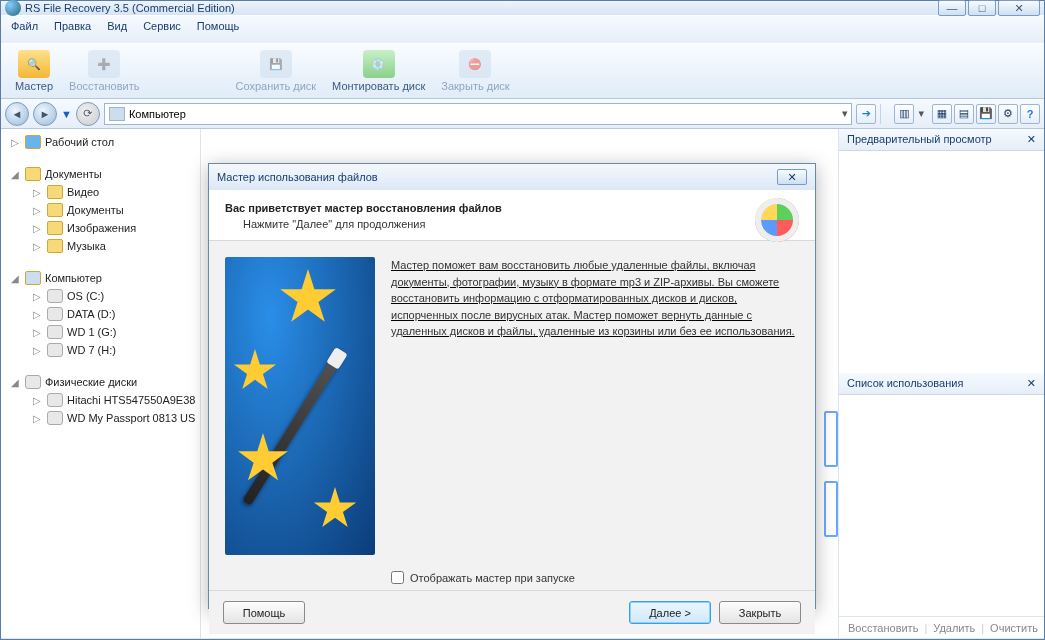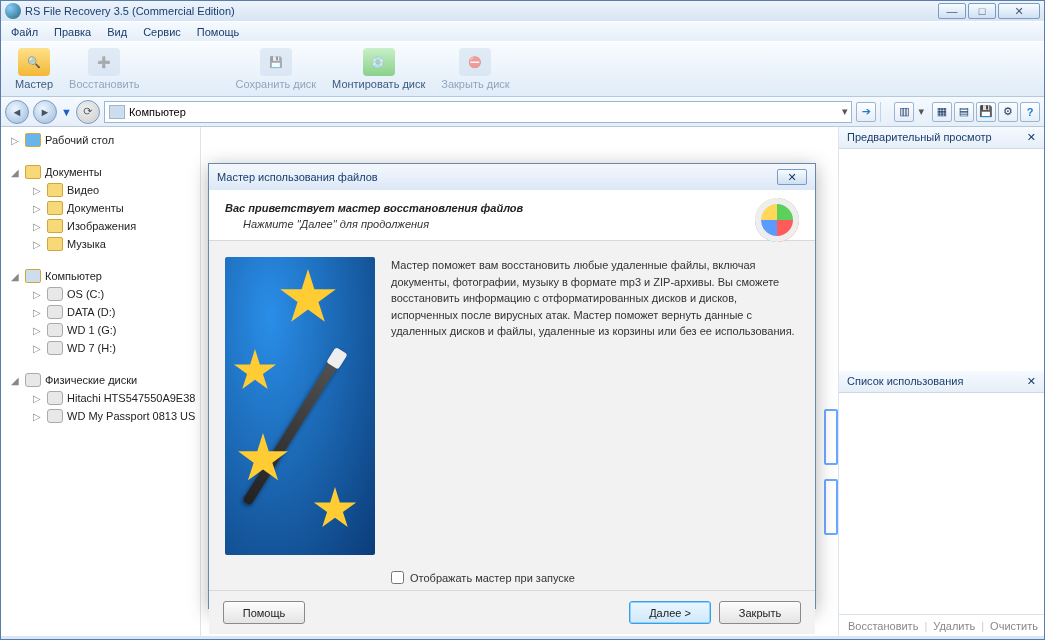--- a/index.html
+++ b/index.html
@@ -1,28 +1,28 @@
 <!DOCTYPE html>
 <html><head>
 <meta charset="utf-8">
 <style>
 * { margin: 0; padding: 0; box-sizing: border-box; font-family: Tahoma, Segoe UI, sans-serif; font-size: 11px; }
 body { background: #fff; width: 1045px; height: 640px; overflow: hidden; position: relative; }
 
 
 .window { border: 1px solid #5a7ca8; background: linear-gradient(#e8f0fa, #d8e6f5); }
-.titlebar { height: 20px; display: flex; align-items: center; padding: 0 4px; background: linear-gradient(#eef4fb, #d6e4f4); }
+.titlebar { height: 14px; display: flex; align-items: center; padding: 0 4px; background: linear-gradient(#eef4fb, #d6e4f4); }
 .titlebar .icon-app { width: 16px; height: 16px; margin-right: 4px; background: radial-gradient(circle at 30% 30%, #8cf, #267); border-radius: 50%; }
 .title-text { color: #1a3d6d; }
 .win-controls { margin-left: auto; display: flex; gap: 2px; }
 .win-btn { width: 28px; height: 16px; border: 1px solid #7a9cc4; border-radius: 2px; background: linear-gradient(#f7fbff, #cfe0f2); display: flex; align-items: center; justify-content: center; color: #405a78; cursor: default; }
 .win-btn.close { width: 42px; }
 
 
-.menubar { height: 20px; display: flex; gap: 8px; padding: 2px 6px; background: linear-gradient(#f5faff, #e6eef8); border-top: 1px solid #fff; }
+.menubar { height: 28px; display: flex; gap: 8px; padding: 2px 6px; background: linear-gradient(#f5faff, #e6eef8); border-top: 1px solid #fff; }
 .menubar span { color: #1a3d6d; padding: 2px 4px; }
 
 
 .toolbar { height: 56px; display: flex; align-items: center; padding: 2px 6px; background: linear-gradient(#f9fcff, #e0ecf8); border-top: 1px solid #fff; border-bottom: 1px solid #b8c8dc; }
 .tool-btn { display: flex; flex-direction: column; align-items: center; padding: 2px 8px; gap: 2px; color: #3a5a80; }
 .tool-btn.disabled { opacity: 0.5; }
 .tool-icon { width: 32px; height: 28px; background: #cde; border-radius: 4px; display:flex; align-items:center; justify-content:center; }
 
 
 .navbar { height: 30px; display: flex; align-items: center; padding: 2px 4px; background: linear-gradient(#f5faff, #e6eef8); border-bottom: 1px solid #b8c8dc; gap: 4px; }
@@ -49,25 +49,25 @@
 .rightpanes { width: 206px; border-left: 1px solid #dce4ee; display:flex; flex-direction:column; }
 .pane-title { background: linear-gradient(#f5faff,#e6eef8); border-bottom:1px solid #cfd9e6; padding: 4px 8px; display:flex; justify-content:space-between; color:#1a3d6d; }
 .pane-body { flex:1; }
 .pane-footer { border-top:1px solid #dce4ee; height:22px; display:flex; justify-content:flex-end; align-items:center; gap:6px; padding:0 6px; color:#888; }
 .pane-footer span.divider { color:#ccc; }
 
 
 .dialog { position:absolute; left:208px; top:163px; width:608px; height:446px; border:1px solid #6a88ac; background:#f2f2f2; box-shadow: 0 4px 18px rgba(0,0,0,0.3); }
 .dlg-title { height:26px; background:linear-gradient(#f4f8fd,#dce8f6); display:flex; align-items:center; padding:0 8px; color:#1a3d6d; }
 .dlg-title .dlg-close { margin-left:auto; width:30px; height:16px; border:1px solid #7a9cc4; border-radius:2px; background:linear-gradient(#f7fbff,#cfe0f2); display:flex;align-items:center;justify-content:center; }
-.dlg-head { padding:12px 16px 10px; background:#fff; border-bottom:1px solid #d8d8d8; position:relative;font-style:italic; }
+.dlg-head { padding:12px 16px 10px; background:#fff; border-bottom:1px solid #d8d8d8; position:relative; }
 .dlg-head h1 { font-size:11px; font-weight:bold; color:#222; margin-bottom:4px; }
 .dlg-head p { color:#333; padding-left:18px; }
 .dlg-head-icon { position:absolute; right:16px; top:8px; width:44px; height:44px; border-radius:50%; background: conic-gradient(#5bd05b 0 25%, #ff5b5b 0 50%, #5b9bff 0 75%, #ffd75b 0 100%); box-shadow: inset 0 0 0 6px #eee; }
-.dlg-content { display:flex; padding:16px; gap:16px; background:#f2f2f2; }
+.dlg-content { display:flex; padding:16px; gap:16px; background:#f2f2f2;text-decoration:underline; }
 .wiz-img { width:150px; height:298px; background: radial-gradient(ellipse at 30% 20%, #2a8ee8, #0b3c78); border-radius:2px; position:relative; overflow:hidden; }
 .star { position:absolute; width:44px; height:44px; background:#ffcc33; clip-path: polygon(50% 0%, 61% 35%, 98% 35%, 68% 57%, 79% 91%, 50% 70%, 21% 91%, 32% 57%, 2% 35%, 39% 35%); filter: drop-shadow(0 2px 2px rgba(0,0,0,0.4)); }
 .wand { position:absolute; width:10px; height:180px; background:linear-gradient(#555,#222); left:64px; top:80px; transform:rotate(32deg); border-radius:4px; box-shadow:0 2px 4px rgba(0,0,0,0.5); }
 .wand::before { content:""; position:absolute; top:0; left:-2px; width:14px; height:18px; background:#eee; border-radius:3px; }
 .wiz-text { flex:1; color:#333; line-height:1.5; }
 .wiz-text p { margin-bottom:12px; }
 .dlg-check { padding: 0 16px 6px 182px; display:flex; align-items:center; gap:6px; color:#333; background:#f2f2f2; }
 .dlg-check input { width:13px; height:13px; }
 .dlg-footer { height:44px; border-top:1px solid #d8d8d8; display:flex; align-items:center; padding:0 14px; gap:8px; background:#f2f2f2; }
 .btn { min-width:82px; height:23px; border:1px solid #8a8a8a; border-radius:3px; background:linear-gradient(#fdfdfd,#e4e4e4); display:flex; align-items:center; justify-content:center; color:#222; }

